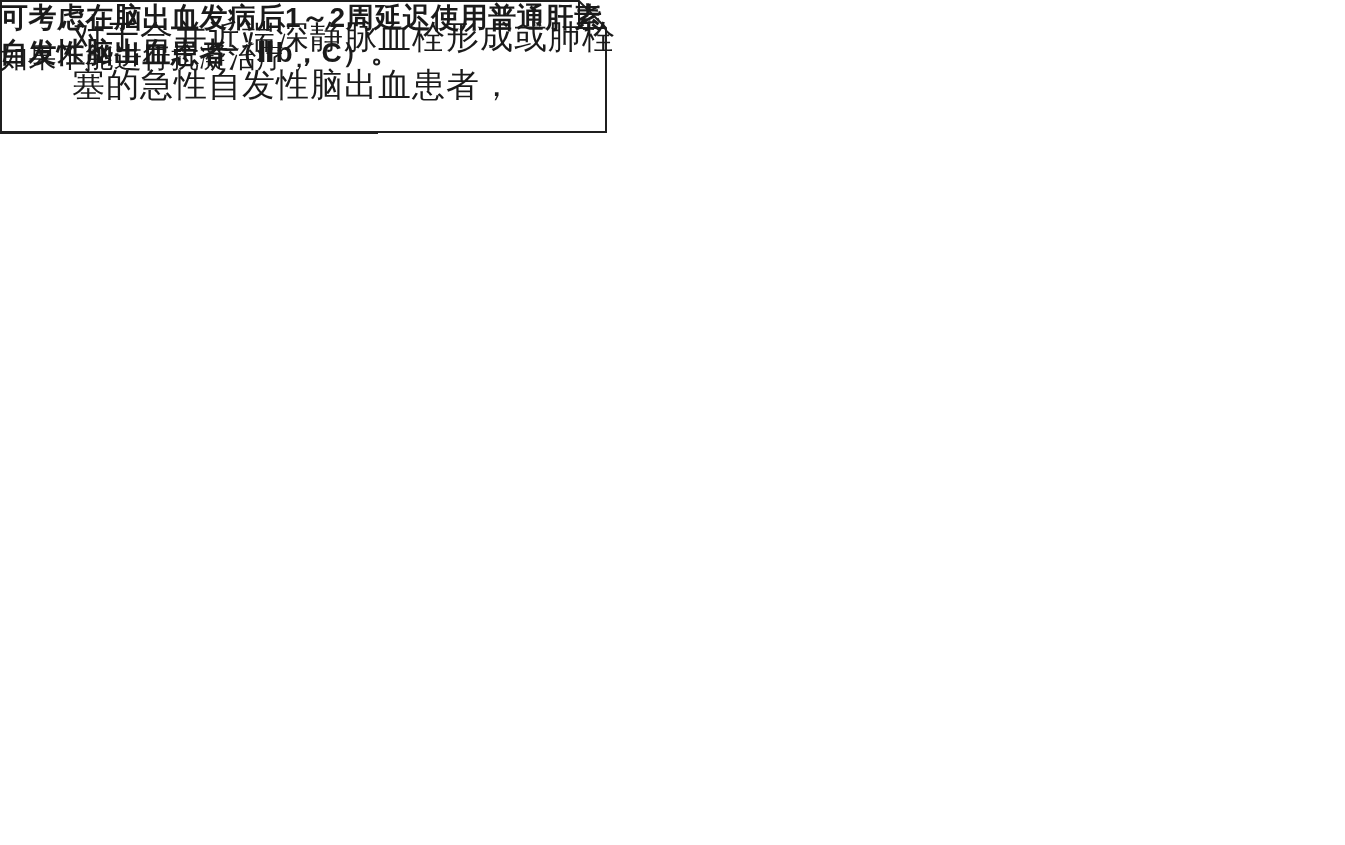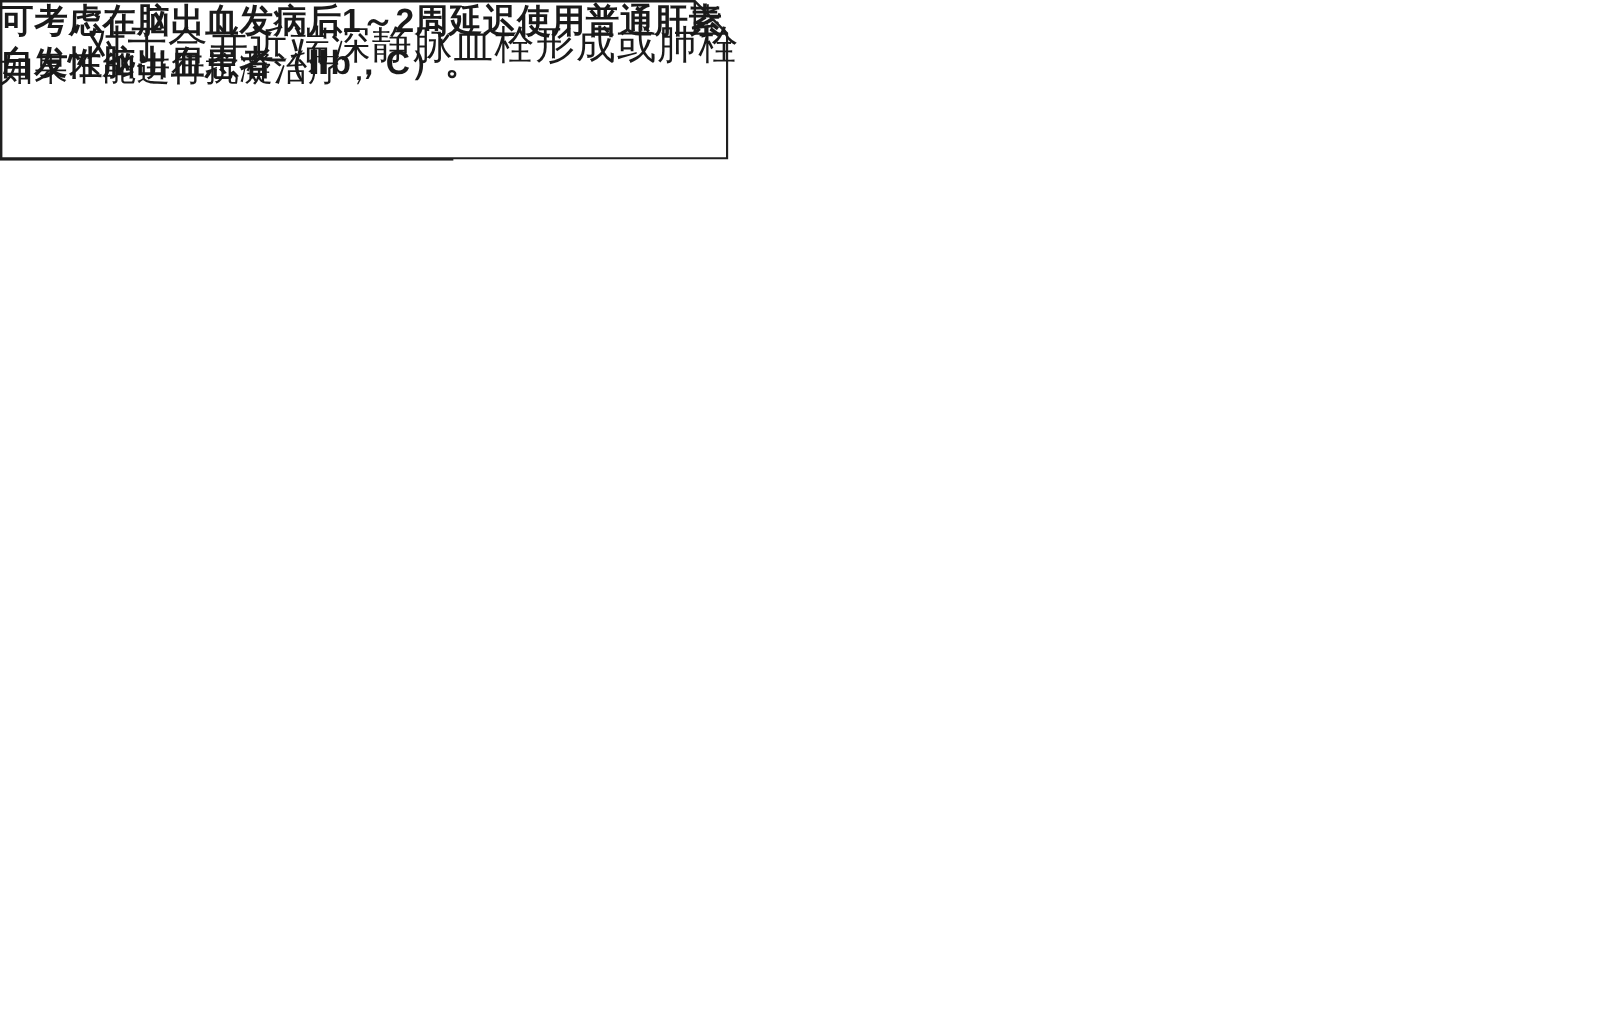--- a/index.html
+++ b/index.html
@@ -92,20 +92,21 @@
 
   <div class="hline" style="left:15;top:732;width:72;"></div>
 
   <div class="note note2" style="left:85;top:666;width:607;height:133;padding-left:39px;">
     <svg width="607" height="133" viewBox="0 0 607 133">
       <path d="M1,1 H579 L606,28 V132 H1 Z" fill="#ffffff" stroke="#1f1f1f" stroke-width="2"></path>
       <path d="M579,1 V28 H606" fill="none" stroke="#1f1f1f" stroke-width="2"></path>
     </svg>
     <div class="txt">
       <div>对于合并近端深静脉血栓形成或肺栓</div>
+      <div>塞的急性自发性脑出血患者，</div>
     </div>
   </div>
 
   <div class="hline" style="left:690;top:732;width:29;"></div>
 
   <div class="vline" style="left:717;top:658;height:144;"></div>
   <div class="hline" style="left:717;top:658;width:606;"></div>
   <div class="hline" style="left:717;top:800;width:606;"></div>
 
   <div class="node" style="left:747;top:585;font-weight:bold;">

